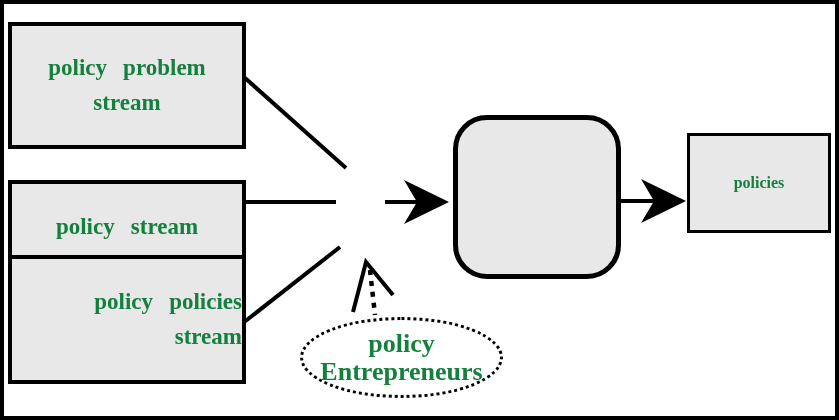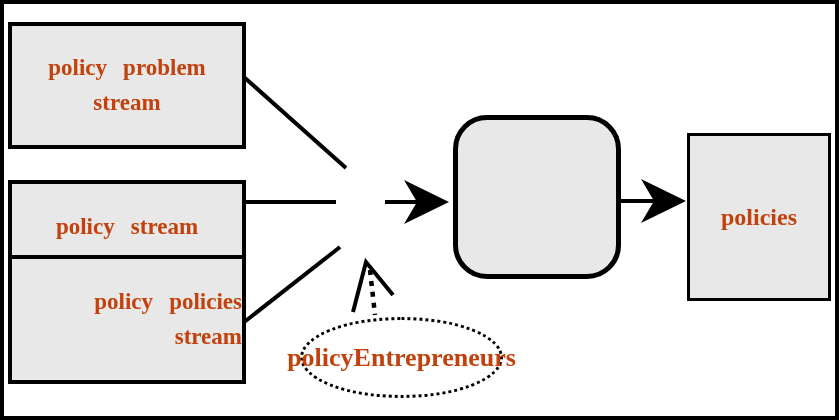--- a/index.html
+++ b/index.html
@@ -5,21 +5,21 @@
   html, body { margin: 0; padding: 0; background: #ffffff; }
   .canvas {
     position: relative;
     width: 839px;
     height: 420px;
     box-sizing: border-box;
     background: #ffffff;
     border: 4px solid #000000;
     font-family: "Liberation Serif", serif;
     font-weight: bold;
-    color: #c2410c;
+    color: #15803d;
     overflow: hidden;
   }
   .connectors {
     position: absolute;
     left: 0; top: 0;
     width: 831px; height: 412px;
     z-index: 1;
   }
   .node {
     position: absolute;
@@ -47,23 +47,23 @@
     left: 449px; top: 111px;
     width: 168px; height: 164px;
     border-width: 5px;
     border-radius: 34px;
     font-size: 24px;
     line-height: 1.45;
     word-spacing: 0.45em;
   }
   .policies-box {
     left: 683px; top: 129px;
-    width: 144px; height: 168px;
+    width: 144px; height: 100px;
     border-width: 3px;
-    font-size: 24px;
+    font-size: 16px;
   }
   .coupling-ellipse {
     position: absolute;
     left: 326px; top: 153px;
     width: 58px; height: 95px;
     box-sizing: border-box;
     background: #ffffff;
     border: 3px solid #000000;
     border-radius: 50%;
     display: flex;
@@ -78,20 +78,21 @@
   .coupling-ellipse .l2 { letter-spacing: -1px; }
   .entrepreneurs-ellipse {
     position: absolute;
     left: 296px; top: 313px;
     width: 203px; height: 81px;
     box-sizing: border-box;
     background: transparent;
     border: 3px dotted #000000;
     border-radius: 50%;
     display: flex;
+    flex-direction: column;
     justify-content: center;
     align-items: center;
     text-align: center;
     font-size: 26px;
     line-height: 1.05;
     z-index: 2;
   }
 </style>
 </head>
 <body>

